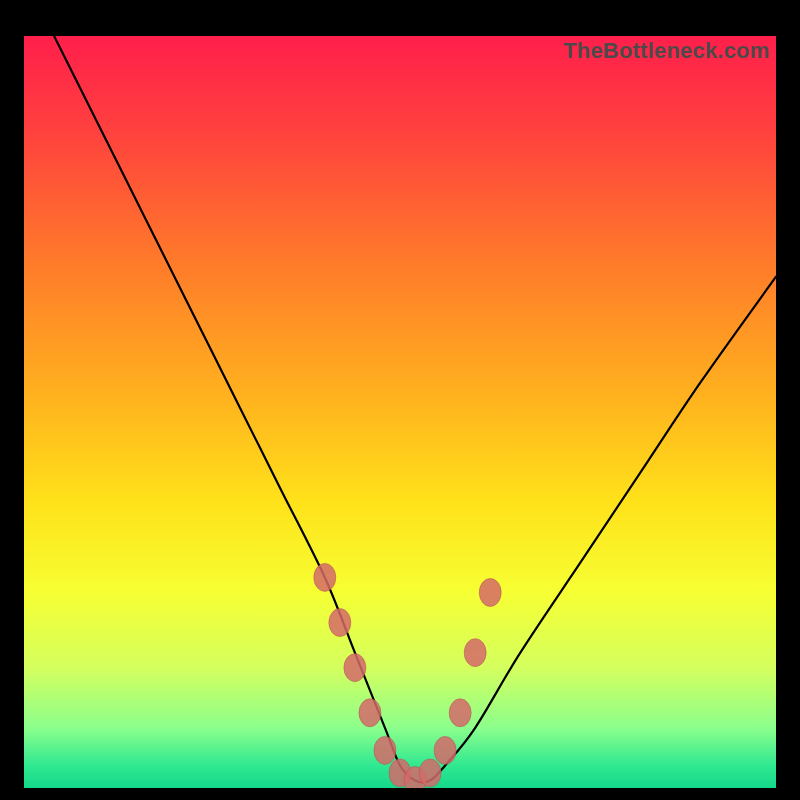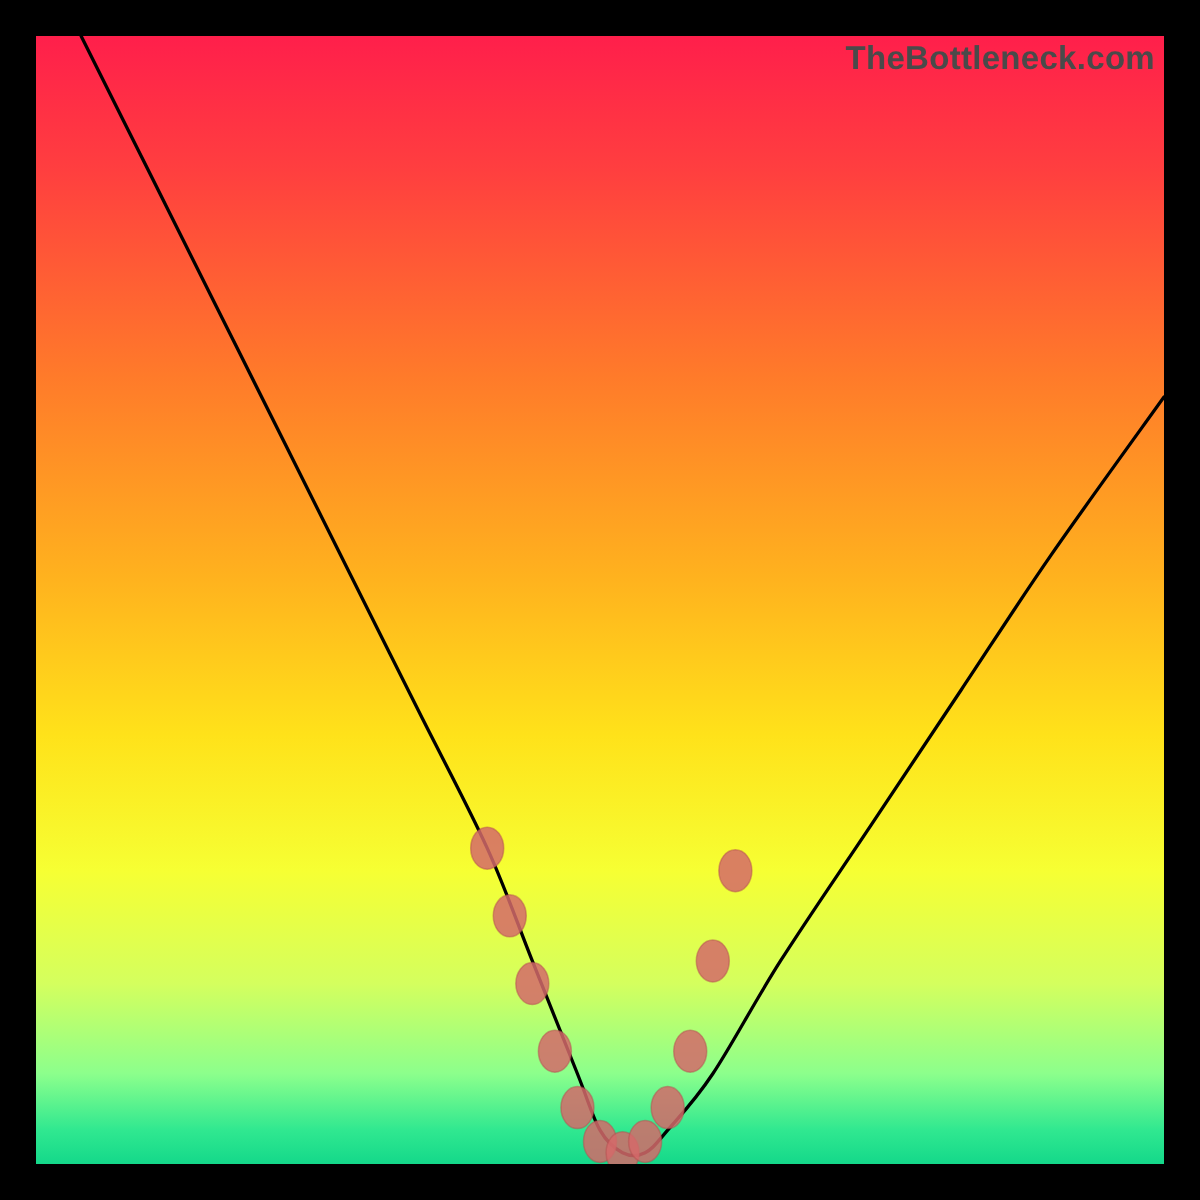--- a/index.html
+++ b/index.html
@@ -7,21 +7,21 @@
     padding: 0;
     width: 800px;
     height: 800px;
     background: #000;
     overflow: hidden;
     font-family: Arial, Helvetica, sans-serif;
   }
   .frame {
     position: absolute;
     left: 24px;
-    top: 24px;
+    top: 36px;
     width: 752px;
     height: 752px;
     background: #000;
   }
   .gradient {
     position: absolute;
     left: 0;
     top: 0;
     width: 100%;
     height: 100%;

